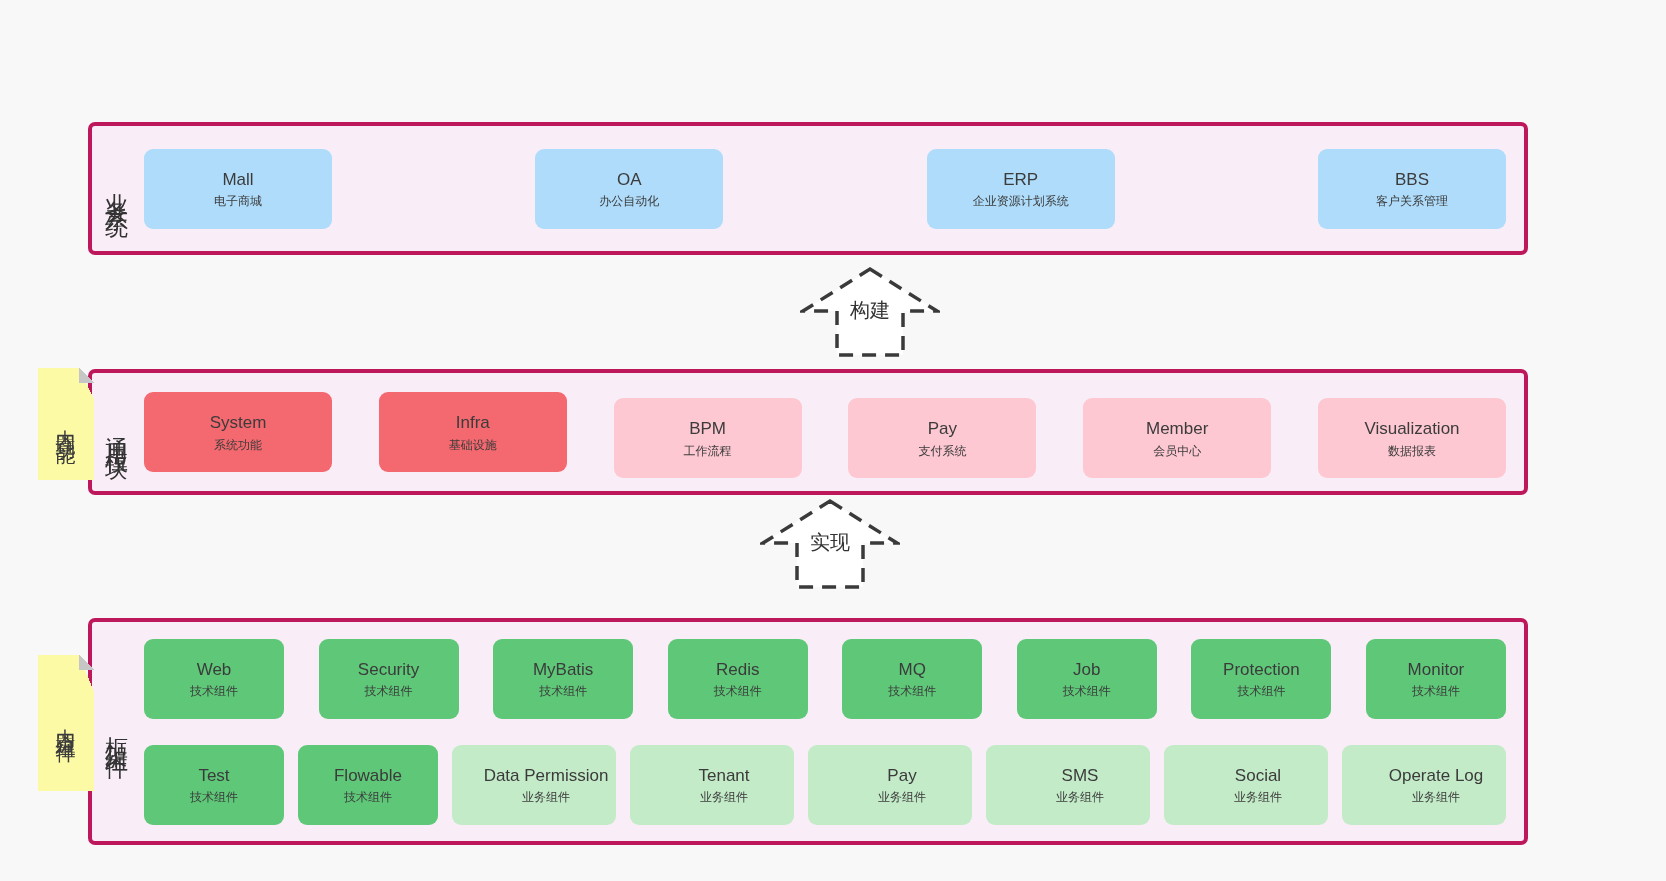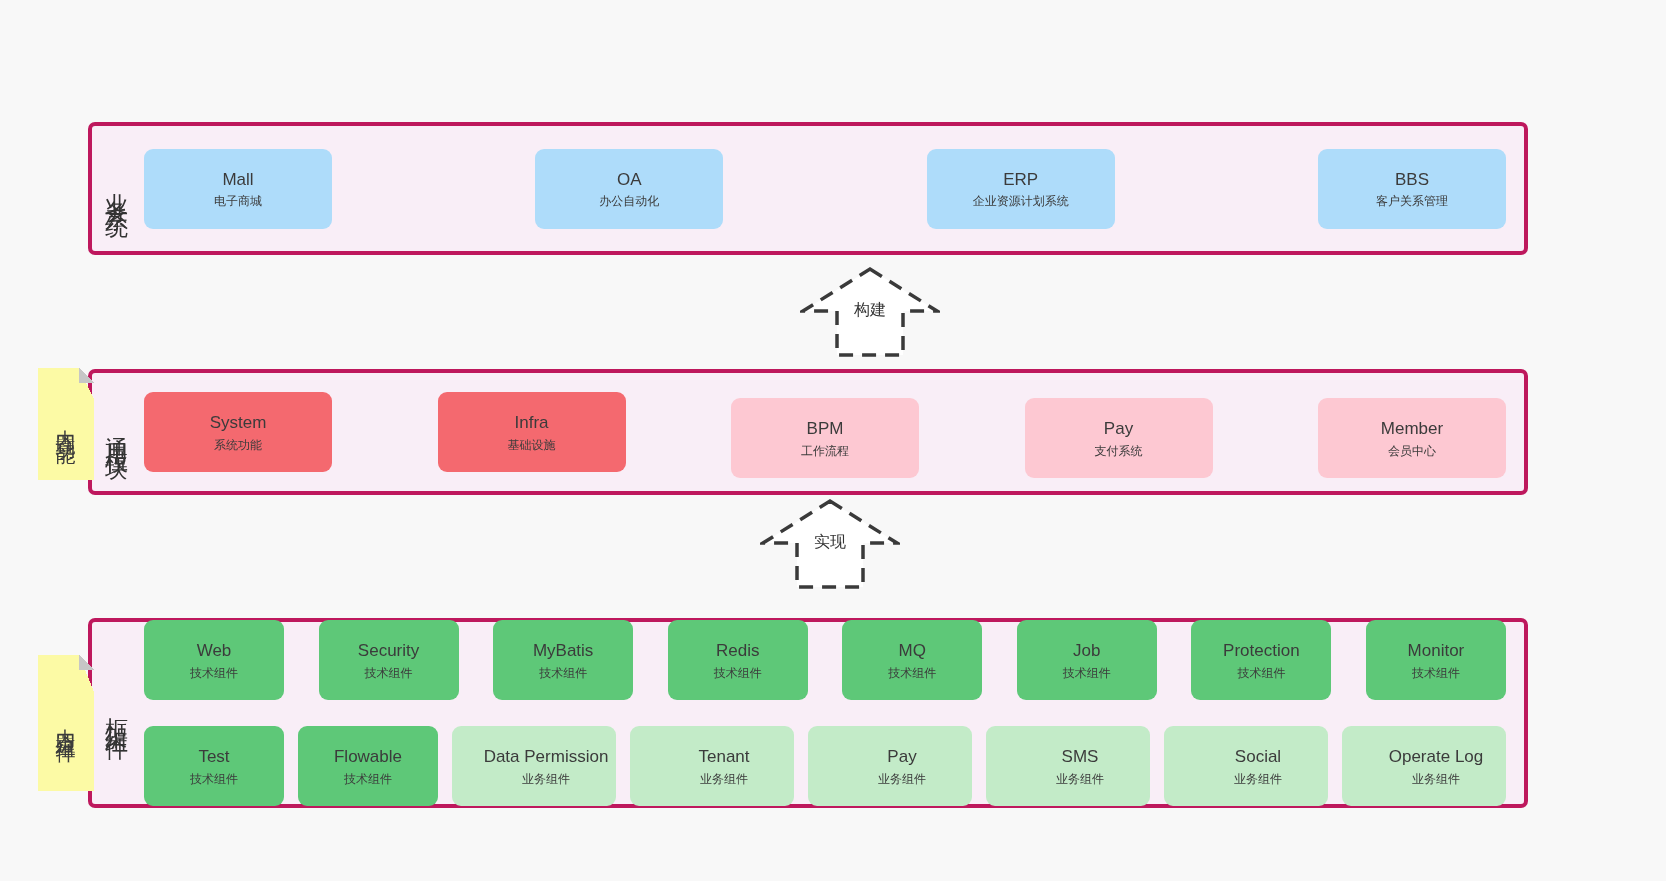--- a/index.html
+++ b/index.html
@@ -19,21 +19,21 @@
     width: 1440px;
     background: #f9eef7;
     border: 4px solid #be185d;
     border-radius: 7px;
     display: flex;
     align-items: center;
     box-sizing: border-box;
   }
   #layer-business   { top: 122px; height: 133px; }
   #layer-modules    { top: 369px; height: 126px; }
-  #layer-components { top: 618px; height: 190px; }
+  #layer-components { top: 618px; height: 227px; }
 
   .layer-label {
     writing-mode: vertical-lr;
     text-orientation: upright;
     font-size: 23px;
     letter-spacing: 7px;
     color: #333;
     margin-left: 13px;
     line-height: 1;
     flex: 0 0 auto;
@@ -85,21 +85,21 @@
   #arrow-build     { left: 800px; top: 266px; }
   #arrow-implement { left: 760px; top: 498px; }
   .arrow svg { display: block; width: 100%; height: 100%; }
   .arrow-label {
     position: absolute;
     left: 50%;
     top: 44px;
     transform: translate(-50%, -50%);
     background: #ffffff;
     padding: 1px 3px;
-    font-size: 16px;
+    font-size: 20px;
     color: #333;
     white-space: nowrap;
   }
 
   
   .note {
     position: absolute;
     left: 38px;
     width: 56px;
     background: linear-gradient(to bottom left, transparent 14px, #fcfaa5 0);
@@ -178,20 +178,24 @@
       <div class="box-sub">工作流程</div>
     </div>
     <div class="box pink">
       <div class="box-title">Pay</div>
       <div class="box-sub">支付系统</div>
     </div>
     <div class="box pink">
       <div class="box-title">Member</div>
       <div class="box-sub">会员中心</div>
     </div>
+    <div class="box pink">
+      <div class="box-title">Visualization</div>
+      <div class="box-sub">数据报表</div>
+    </div>
   </div>
 </section>
 
 <div class="arrow" id="arrow-implement">
   <svg viewBox="0 0 140 92">
     <polygon points="70,3 137,45 103,45 103,89 37,89 37,45 3,45" fill="#ffffff" stroke="#3a3a3a" stroke-width="3.5" stroke-dasharray="14 9" stroke-linejoin="miter"></polygon>
   </svg>
   <span class="arrow-label">实现</span>
 </div>
 

